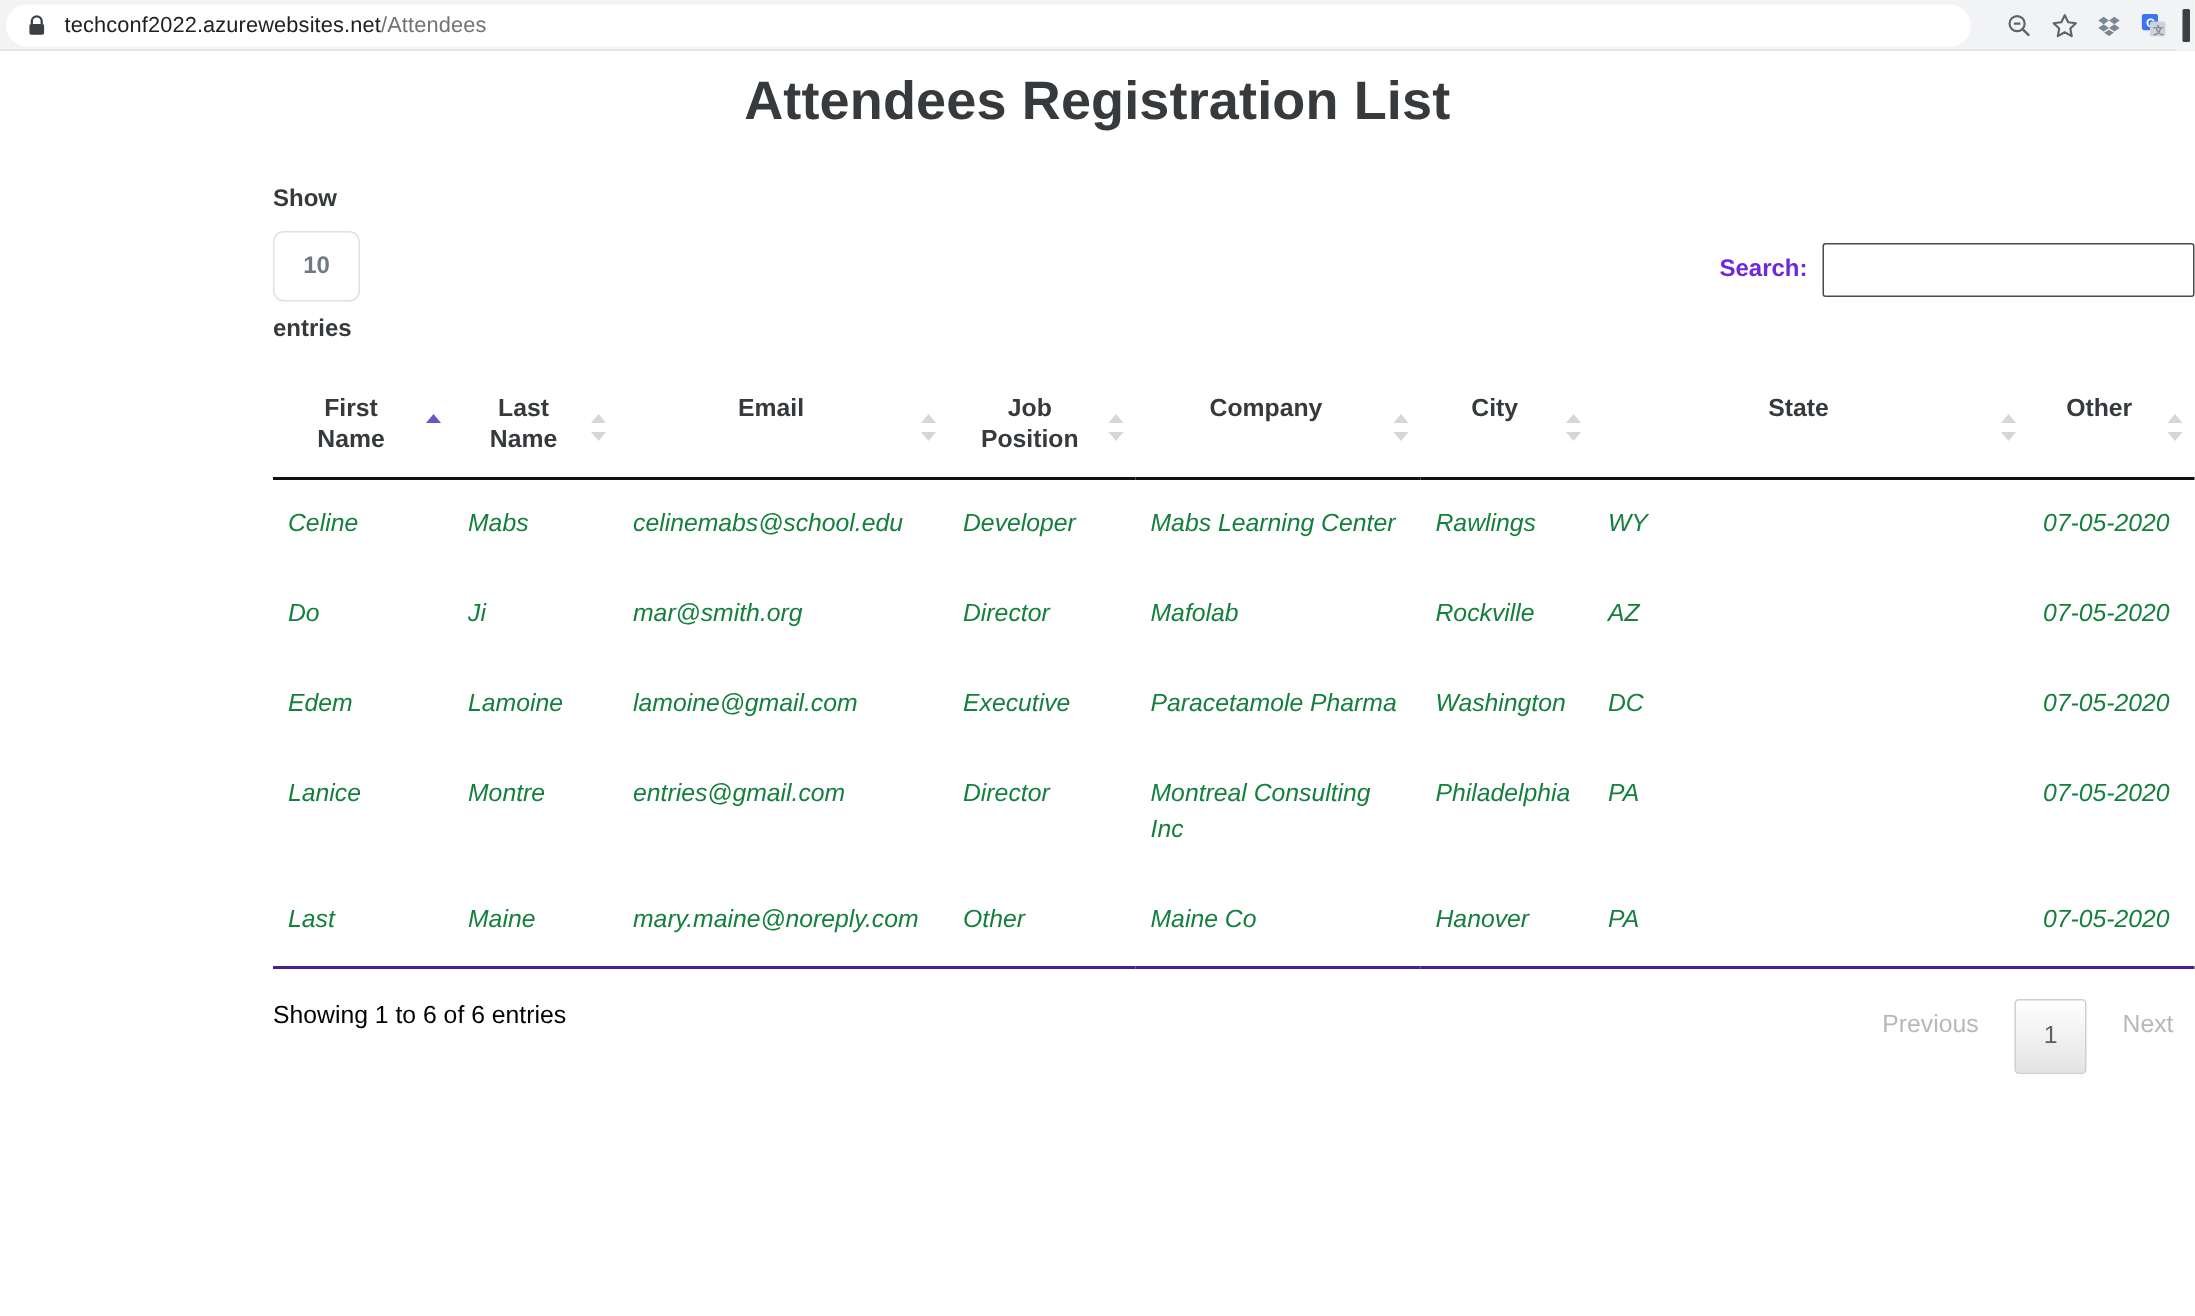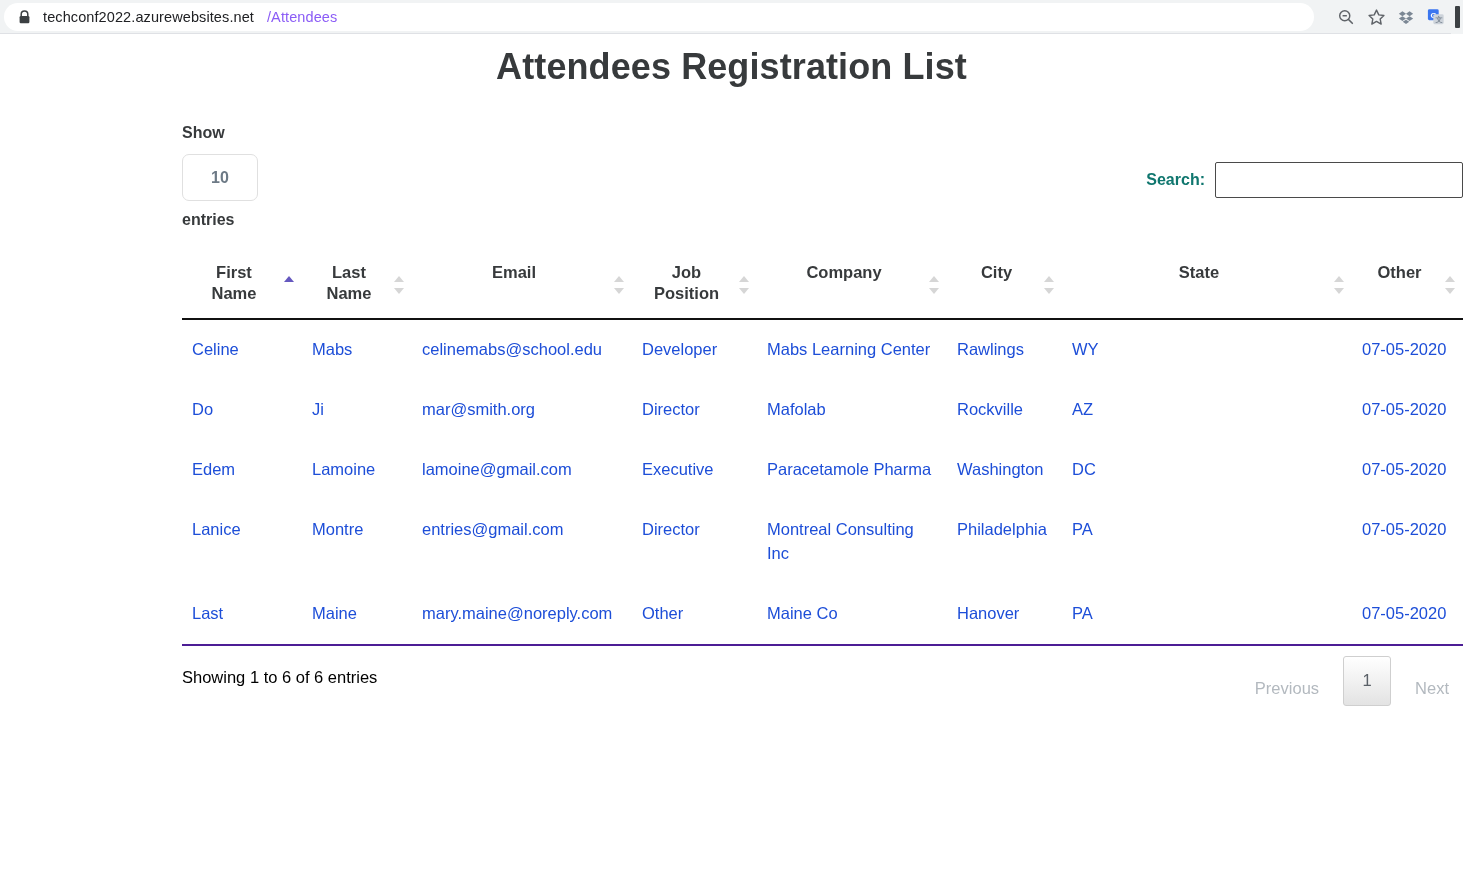--- a/index.html
+++ b/index.html
@@ -27,21 +27,21 @@
     display: flex; align-items: center;
     padding-left: 14px;
   }
   .lock-icon { width: 13px; height: 14px; flex: 0 0 auto; margin-right: 12px; }
   .url-text {
     font-size: 14.5px;
     color: #202124;
     white-space: nowrap;
     letter-spacing: .1px;
   }
-  .url-text .url-path { color: #8b5cf6; padding-left: 13px; }
+  .url-text .url-path { color: #737373; }
 
   .chrome-actions {
     position: absolute; right: 0; top: 0;
     height: 34px; display: flex; align-items: center;
   }
   .chrome-icon {
     width: 30px; height: 34px;
     display: flex; align-items: center; justify-content: center;
     flex: 0 0 auto;
   }
@@ -73,38 +73,38 @@
   .dt-length {
     position: absolute; left: 0; top: 0;
     width: 120px;
     font-size: 16px; font-weight: bold; color: #373a3c;
     line-height: 1.1;
   }
   .dt-length .lbl { display: block; }
   .dt-select {
     display: block;
     margin: 12px 0 10px 0;
-    width: 76px; height: 47px;
+    width: 58px; height: 47px;
     border: 1px solid #e0e0e0;
     border-radius: 7px;
     background: #fff;
     font-family: "Liberation Sans", sans-serif;
     font-size: 16px;
     color: #6d7a86;
     text-align: center;
     line-height: 45px;
     cursor: pointer;
   }
 
   .dt-filter {
     position: absolute; right: 0; top: 38px;
     display: flex; align-items: center;
   }
   .dt-filter .lbl {
-    font-size: 16px; font-weight: bold; color: #0f766e;
+    font-size: 16px; font-weight: bold; color: #6d28d9;
     margin-right: 10px;
   }
   .dt-search-input {
     width: 248px; height: 36px;
     border: 1px solid #4a4a4a;
     border-radius: 2px;
     background: #fff;
     font-family: "Liberation Sans", sans-serif;
     font-size: 15px;
     color: #373a3c;
@@ -140,44 +140,45 @@
     width: 0; height: 0;
     border-left: 5px solid transparent;
     border-right: 5px solid transparent;
   }
   .sort-arrows .up { top: 0; border-bottom: 6px solid #d6d6d6; }
   .sort-arrows .down { bottom: 0; border-top: 6px solid #d6d6d6; }
   .sort-arrows.asc .up { border-bottom-color: #6558bf; }
 
   table.dt tbody td {
     font-size: 16.5px;
-    color: #1d4ed8;
+    color: #15803d;
     padding: 18px 10px 18px 10px;
     vertical-align: top;
     line-height: 1.45;
     border: none;
     word-wrap: break-word;
+    font-style: italic;
   }
   td.c-first  { padding-left: 10px; }
   .redaction {
     display: block;
     width: 157px; height: 38px;
     background: #000000;
     margin-top: -4px;
   }
 
   
   .dt-bottom { position: relative; height: 70px; }
   .dt-info {
     position: absolute; left: 0; top: 22px;
     font-size: 16.5px; color: #000000;
   }
   .dt-paginate {
-    position: absolute; right: 0; top: 10px;
-    display: flex; align-items: flex-end;
+    position: absolute; right: 0; top: 20px;
+    display: flex; align-items: flex-start;
   }
   .pg-btn {
     font-size: 16.5px;
     color: #b3b9bf;
     padding: 8px 14px;
     cursor: default;
     user-select: none;
   }
   .pg-num {
     font-size: 16.5px;

